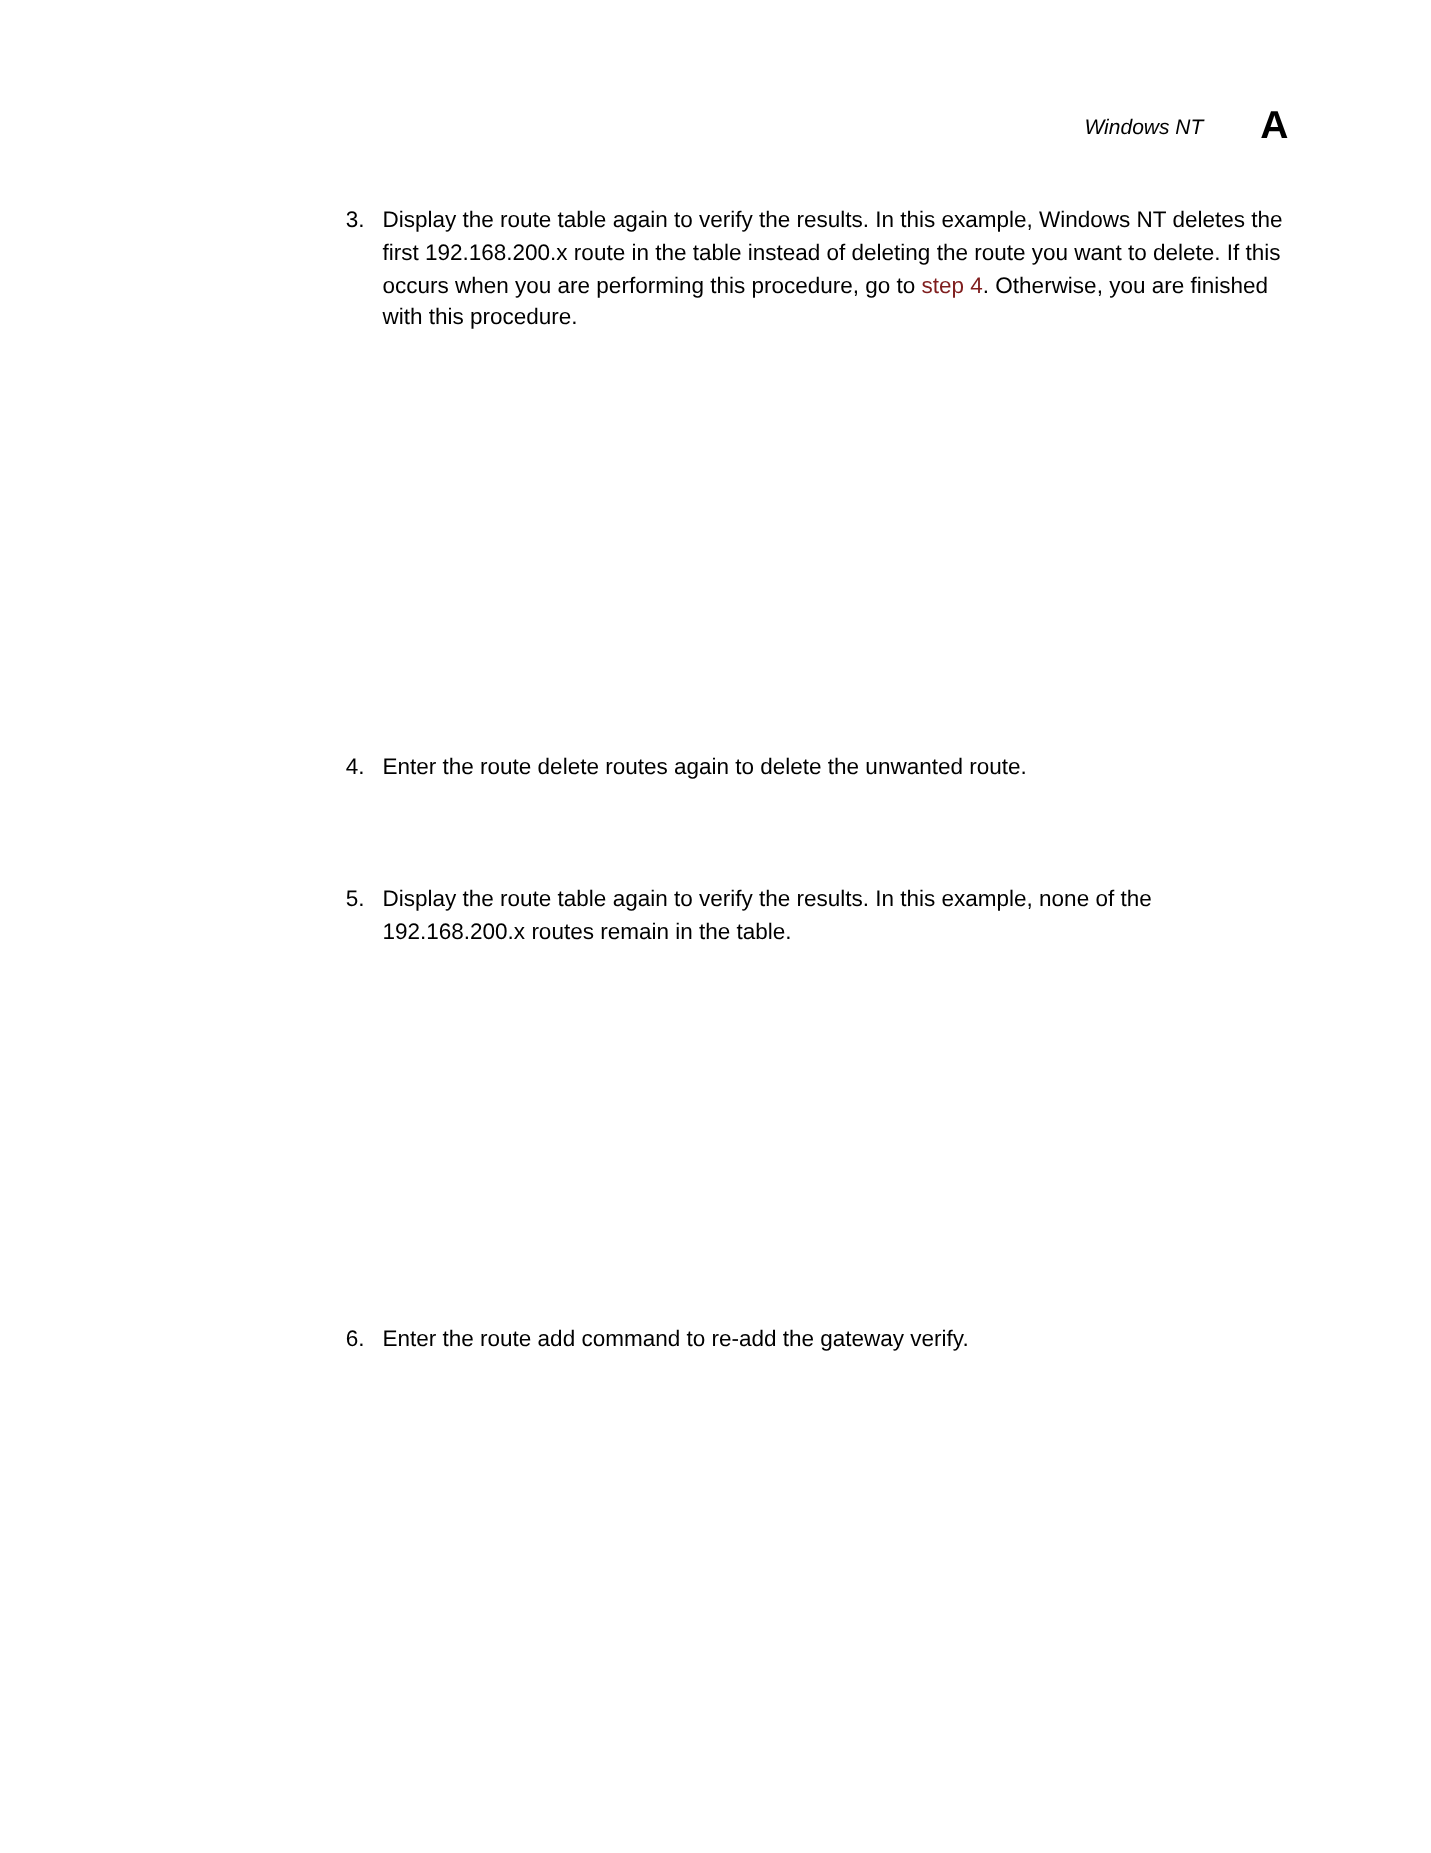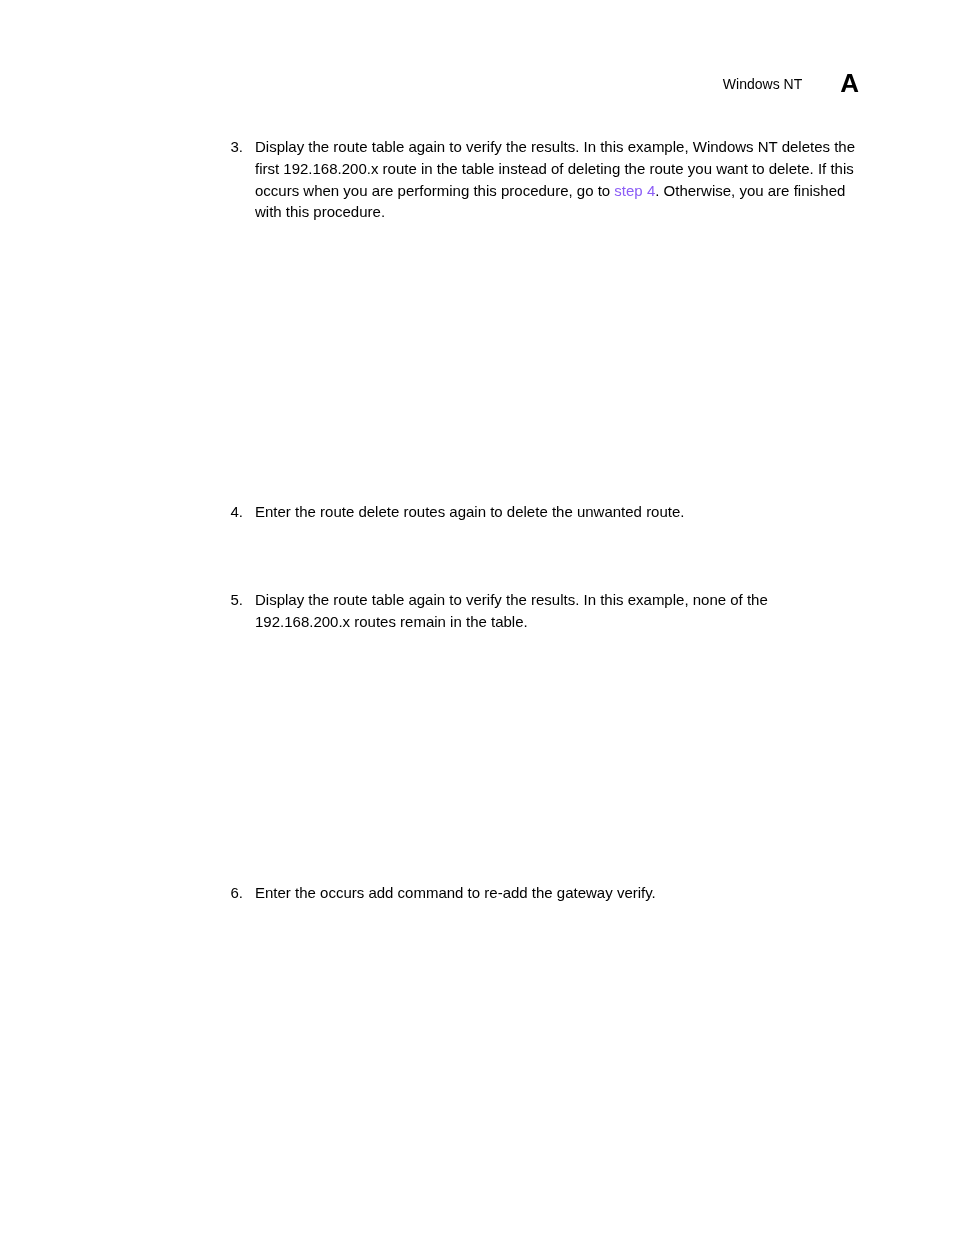--- a/index.html
+++ b/index.html
@@ -19,20 +19,21 @@
       position: absolute;
       top: 68px;
       right: 95px;
       display: flex;
       align-items: center;
       gap: 38px;
     }
     .header-title {
       font-size: 14px;
       color: #000000;
+      font-style: italic;
     }
     .header-letter {
       font-size: 26px;
       font-weight: bold;
       color: #000000;
     }
     .content {
       position: absolute;
       top: 136px;
       left: 225px;
@@ -49,21 +50,21 @@
       min-width: 18px;
       text-align: right;
     }
     .list-text {
       flex: 1;
     }
     .bold {
       font-weight: normal;
     }
     .link {
-      color: #8b5cf6;
+      color: #7f1d1d;
     }
     .item-3 { margin-bottom: 278px; }
     .item-4 { margin-bottom: 66px; }
     .item-5 { margin-bottom: 250px; }
     .item-6 { }
   </style>
 </head>
 <body>
 
 <div class="header">
@@ -88,17 +89,17 @@
   </div>
 
   <div class="list-item item-5">
     <div class="list-number">5.</div>
     <div class="list-text">Display the route table again to verify the results. In this example, none of the 192.168.200.x routes remain in the table.</div>
   </div>
 
   <div class="list-item item-6">
     <div class="list-number">6.</div>
     <div class="list-text">
-      <span>Enter the </span><span class="bold">occurs add</span><span> command to re-add the gateway verify.</span>
+      <span>Enter the </span><span class="bold">route add</span><span> command to re-add the gateway verify.</span>
     </div>
   </div>
 
 </div>
 
 </body></html>

